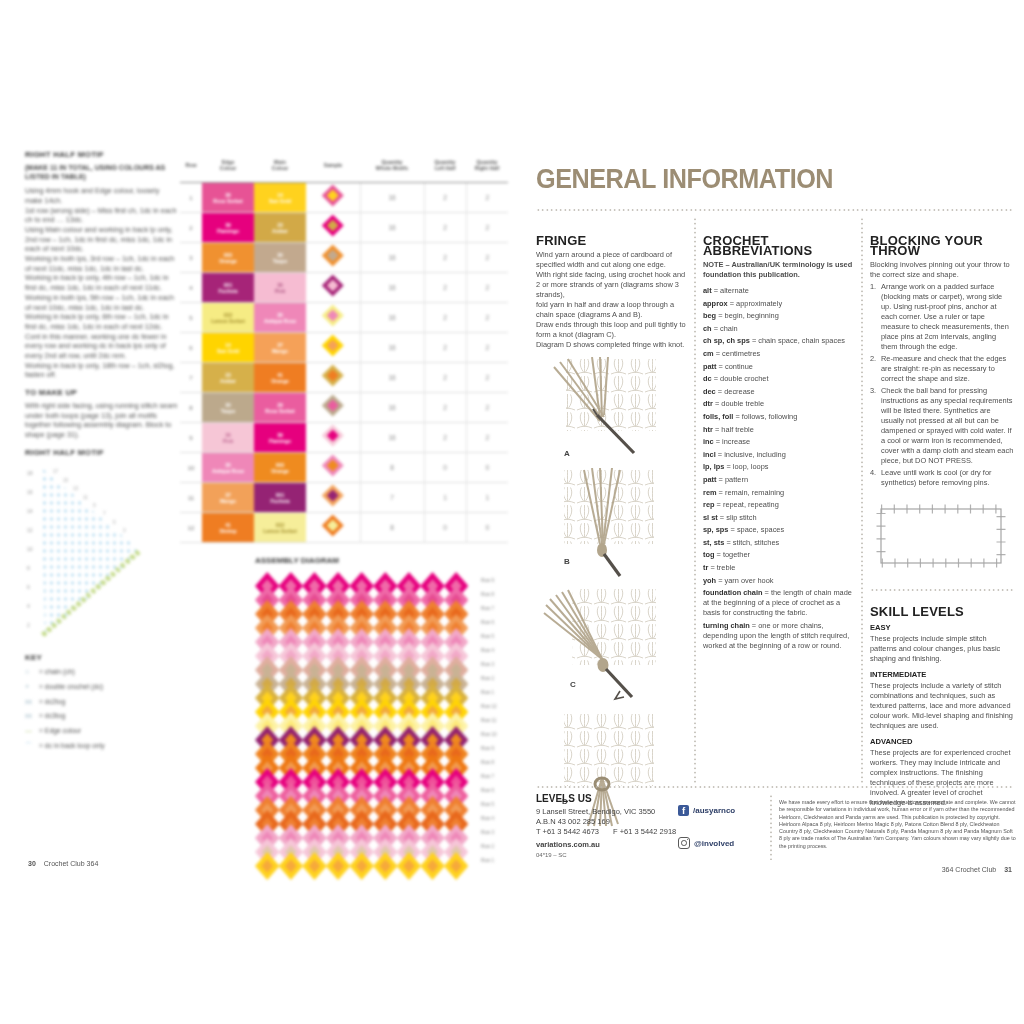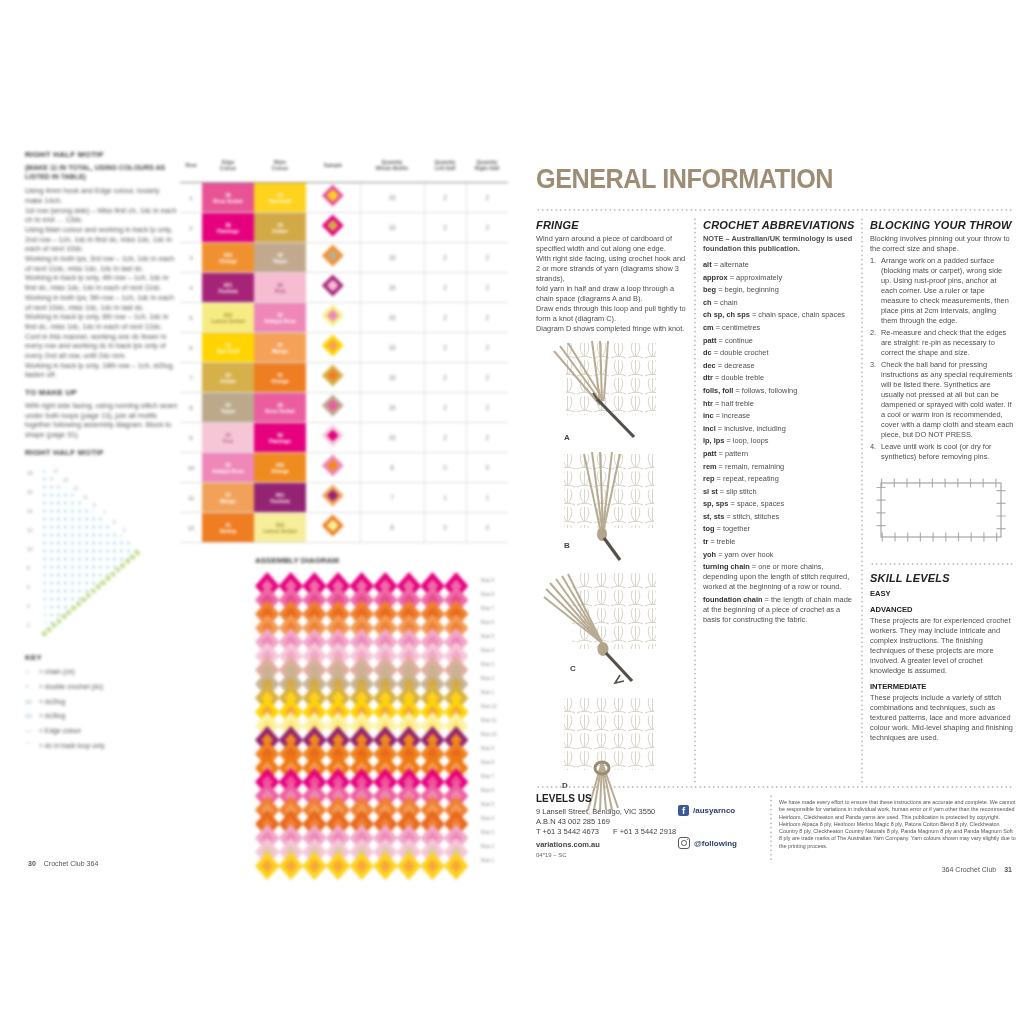--- a/index.html
+++ b/index.html
@@ -42,21 +42,21 @@
   .arow{height:14px;position:relative;white-space:nowrap;}
   .adia{position:relative;display:inline-block;width:24.5px;height:28px;margin-right:-0.9px;clip-path:polygon(50% 0,100% 50%,50% 100%,0 50%);vertical-align:top;}
   .adia i{position:absolute;inset:26%;clip-path:polygon(50% 0,100% 50%,50% 100%,0 50%);}
   #assembly-labels{position:absolute;left:481px;top:572px;width:30px;height:310px;}
   .albl{position:absolute;font-size:4.6px;color:#888;}
   .lp-footer{position:absolute;left:28px;top:860px;font-size:7px;color:#555;filter:blur(0.4px);}
   .lp-footer b{margin-right:8px;}
   
   .rp-title{position:absolute;left:536px;top:163px;font-size:28px;font-weight:bold;letter-spacing:-0.5px;color:#9c8d74;transform:scaleX(0.9);transform-origin:left top;white-space:nowrap;}
   .rcol{position:absolute;top:220px;font-size:7.4px;line-height:10px;color:#4e4e4e;}
-  .rcol h3{font-size:11px;margin:0 0 4px 0;color:#222;letter-spacing:.2px;font-style:italic;}
+  .rcol h3{font-size:13px;margin:16px 0 4px 0;color:#222;letter-spacing:.2px;}
   .rcol h5{font-size:7.6px;margin:6px 0 1px 0;color:#222;}
   .rcol p{margin:0 0 6px 0;}
   .note{font-weight:bold;margin:0 0 5px 0;}
   #abbr-list{list-style:none;margin:0;padding:0;}
   #abbr-list li{margin-bottom:2.6px;}
   #abbr-list b{color:#333;}
   #blocking-steps{list-style:none;margin:0;padding:0;}
   #blocking-steps li{display:flex;margin-bottom:2px;}
   .stepnum{width:11px;flex:none;}
   .steptxt{flex:1;}
@@ -479,22 +479,22 @@
         <li><b>lp, lps</b> = loop, loops</li>
         <li><b>patt</b> = pattern</li>
         <li><b>rem</b> = remain, remaining</li>
         <li><b>rep</b> = repeat, repeating</li>
         <li><b>sl st</b> = slip stitch</li>
         <li><b>sp, sps</b> = space, spaces</li>
         <li><b>st, sts</b> = stitch, stitches</li>
         <li><b>tog</b> = together</li>
         <li><b>tr</b> = treble</li>
         <li><b>yoh</b> = yarn over hook</li>
+        <li><b>foundation chain</b> = the length of chain made at the beginning of a piece of crochet as a basis for constructing the fabric.</li>
         <li><b>turning chain</b> = one or more chains, depending upon the length of stitch required, worked at the beginning of a row or round.</li>
-        <li><b>foundation chain</b> = the length of chain made at the beginning of a piece of crochet as a basis for constructing the fabric.</li>
       </ul>
   </div>
 
   <div class="rcol" style="left:870px;width:144px;">
     <h3>BLOCKING YOUR THROW</h3>
     <p style="margin-bottom:2px;">Blocking involves pinning out your throw to the correct size and shape.</p>
     <ol id="blocking-steps">
         <li>
           <span class="stepnum">1.</span>
           <span class="steptxt">Arrange work on a padded surface (blocking mats or carpet), wrong side up. Using rust-proof pins, anchor at each corner. Use a ruler or tape measure to check measurements, then place pins at 2cm intervals, angling them through the edge.</span>
@@ -517,28 +517,29 @@
       <rect x="11" y="13" width="120" height="54" fill="#ffffff" stroke="#a5a5a5" stroke-width="1.2"></rect>
       <rect x="11" y="13" width="120" height="54" fill="none" stroke="#a5a5a5" stroke-width="9" stroke-dasharray="1.2 11.5" opacity="0.85"></rect>
     </svg>
 
     <div class="dot-h" style="width:144px;margin:10px 0 8px 0;"></div>
 
     <h3>SKILL LEVELS</h3>
     <div id="skill-list">
         <div>
           <h5>EASY</h5>
+          <p>These projects include simple stitch patterns and colour changes, plus basic shaping and finishing.</p>
+        </div>
+        <div>
+          <h5>INTERMEDIATE</h5>
+          <p>These projects include a variety of stitch combinations and techniques, such as textured patterns, lace and more advanced colour work. Mid-level shaping and finishing techniques are used.</p>
         </div>
         <div>
           <h5>ADVANCED</h5>
           <p>These projects are for experienced crochet workers. They may include intricate and complex instructions. The finishing techniques of these projects are more involved.  A greater level of crochet knowledge is assumed.</p>
-        </div>
-        <div>
-          <h5>INTERMEDIATE</h5>
-          <p>These projects include a variety of stitch combinations and techniques, such as textured patterns, lace and more advanced colour work. Mid-level shaping and finishing techniques are used.</p>
         </div>
       </div>
   </div>
 
   <div class="abs dot-h" style="left:536px;top:786px;width:477px;"></div>
 
   <div class="contact">
     <h3>LEVELS US</h3>
     <div>9 Lansell Street, Bendigo, VIC 3550</div>
     <div>A.B.N 43 002 285 169</div>
@@ -549,21 +550,21 @@
     <div class="web">variations.com.au</div>
   </div>
 
   <div class="social">
     <div class="srow">
       <span class="fb">f</span>
       <span>/ausyarnco</span>
     </div>
     <div class="srow">
       <span class="ig"></span>
-      <span>@following</span>
+      <span>@involved</span>
     </div>
   </div>
 
   <div class="abs dot-v" style="left:770px;top:794px;height:66px;"></div>
 
   <div class="fineprint">We have made every effort to ensure that these instructions are accurate and complete. We cannot be responsible for variations in individual work, human error or if yarn other than the recommended Heirloom, Cleckheaton and Panda yarns are used. This publication is protected by copyright. Heirloom Alpaca 8 ply, Heirloom Merino Magic 8 ply, Patons Cotton Blend 8 ply, Cleckheaton Country 8 ply, Cleckheaton Country Naturals 8 ply, Panda Magnum 8 ply and Panda Magnum Soft 8 ply are trade marks of The Australian Yarn Company. Yarn colours shown may vary slightly due to the printing process.</div>
   <div class="issue">04*19 – SC</div>
   <div class="rp-footer">
     <span>364 Crochet Club</span><b>31</b>
   </div>

